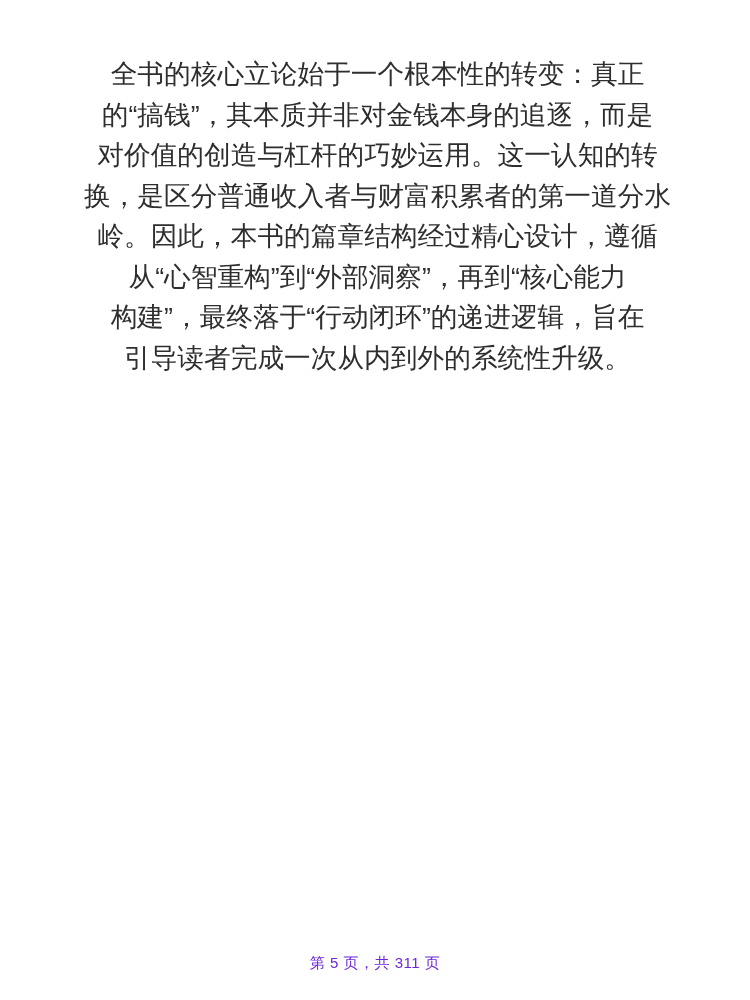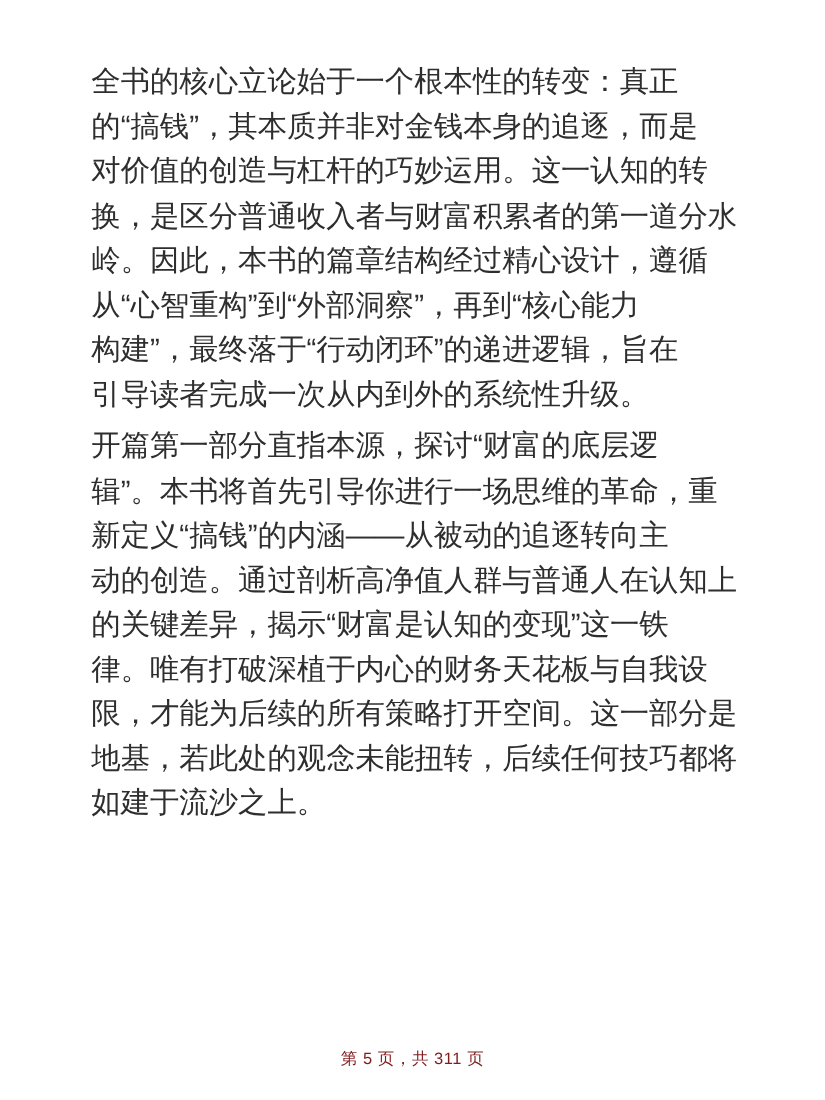--- a/index.html
+++ b/index.html
@@ -20,50 +20,42 @@
   }
   .para {
     font-size: 26.7px;
     line-height: 40.5px;
     color: #2e2e2e;
     letter-spacing: 0;
     white-space: pre;          
     margin: 0 0 7px 0;
     font-weight: 400;
     text-rendering: optimizeLegibility;
+    text-align: center;
   }
   .page-footer {
     position: absolute;
     left: 0;
     right: 0;
     top: 953px;
     text-align: center;
     font-size: 15px;
     line-height: 19px;
-    color: #7f1d1d;
+    color: #6d28d9;
     letter-spacing: 0.5px;
   }
 </style>
 </head>
 <body>
 
 <div class="doc-page">
   <div class="page-content">
     <p class="para">全书的核心立论始于一个根本性的转变：真正
 的“搞钱”，其本质并非对金钱本身的追逐，而是
 对价值的创造与杠杆的巧妙运用。这一认知的转
 换，是区分普通收入者与财富积累者的第一道分水
 岭。因此，本书的篇章结构经过精心设计，遵循
 从“心智重构”到“外部洞察”，再到“核心能力
 构建”，最终落于“行动闭环”的递进逻辑，旨在
 引导读者完成一次从内到外的系统性升级。</p>
-    <p class="para">开篇第一部分直指本源，探讨“财富的底层逻
-辑”。本书将首先引导你进行一场思维的革命，重
-新定义“搞钱”的内涵——从被动的追逐转向主
-动的创造。通过剖析高净值人群与普通人在认知上
-的关键差异，揭示“财富是认知的变现”这一铁
-律。唯有打破深植于内心的财务天花板与自我设
-限，才能为后续的所有策略打开空间。这一部分是
-地基，若此处的观念未能扭转，后续任何技巧都将
-如建于流沙之上。</p>
   </div>
   <div class="page-footer">第 5 页，共 311 页</div>
 </div>
 
 </body></html>

